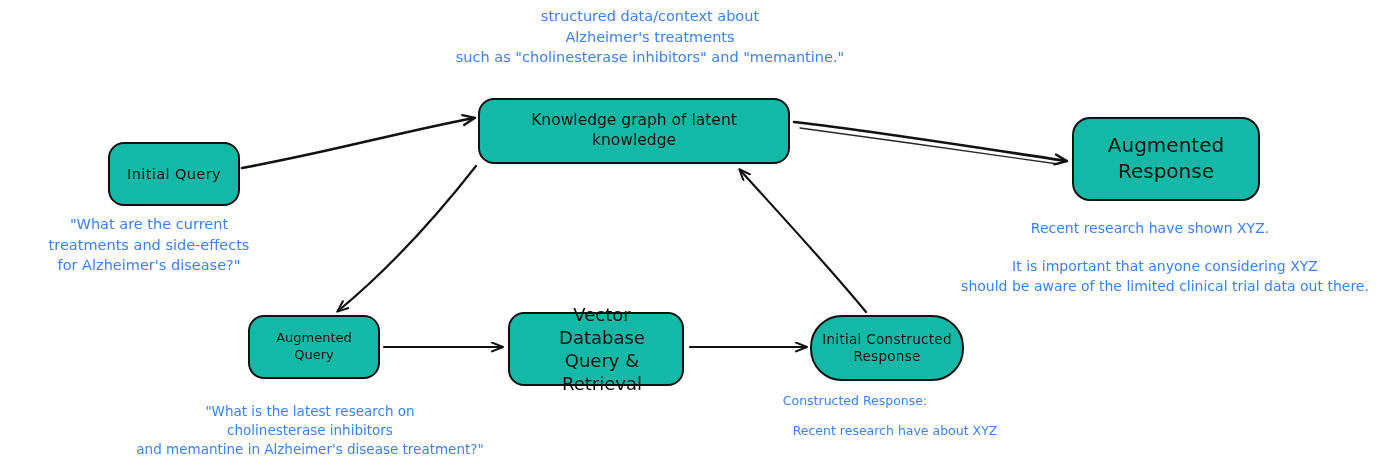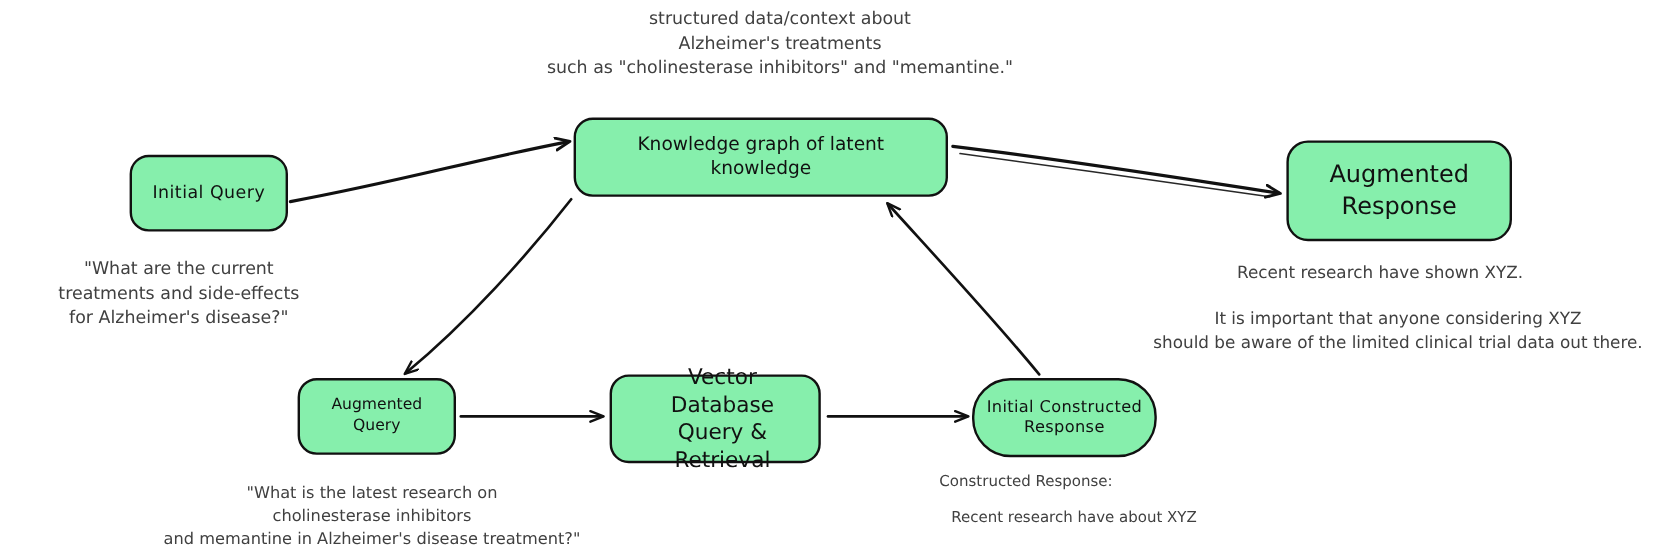--- a/index.html
+++ b/index.html
@@ -25,43 +25,43 @@
     top: 0;
     width: 1400px;
     height: 466px;
     pointer-events: none;
   }
   .node {
     position: absolute;
     box-sizing: border-box;
     border: 2.2px solid #111111;
     border-radius: 16px;
-    background: #86efac;
+    background: #14b8a6;
     display: flex;
     align-items: center;
     justify-content: center;
     text-align: center;
     line-height: 1.28;
     color: #111111;
   }
   .node .label {
     display: block;
     white-space: pre-line;
     padding: 0 8px;
   }
   .note {
     position: absolute;
     text-align: center;
     white-space: pre-line;
     line-height: 1.42;
-    color: #404040;
+    color: #3b82f6;
   }
 
   
-  #node-initial-query   { left: 108px;  top: 129px; width: 132px; height: 64px;  font-size: 14.5px; letter-spacing: .4px; }
+  #node-initial-query   { left: 108px;  top: 142px; width: 132px; height: 64px;  font-size: 14.5px; letter-spacing: .4px; }
   #node-knowledge-graph { left: 478px;  top: 98px;  width: 312px; height: 66px;  font-size: 15.5px; }
   #node-augmented-response { left: 1072px; top: 117px; width: 188px; height: 84px; font-size: 20px; border-radius: 18px; }
   #node-augmented-query { left: 248px;  top: 315px; width: 132px; height: 64px;  font-size: 13px; }
   #node-vector-db       { left: 508px;  top: 312px; width: 176px; height: 74px;  font-size: 18px; padding-left: 12px; }
   #node-initial-constructed { left: 810px; top: 315px; width: 154px; height: 66px; font-size: 13.5px; letter-spacing: .3px; border-radius: 32px; }
 
   
   #note-kg-top      { left: 440px;  top: 6px;   width: 420px; font-size: 14.5px; }
   #note-initial-query { left: 8px;  top: 214px; width: 282px; font-size: 14.5px; }
   #note-augmented-query { left: 108px; top: 402px; width: 404px; font-size: 13.5px; }

